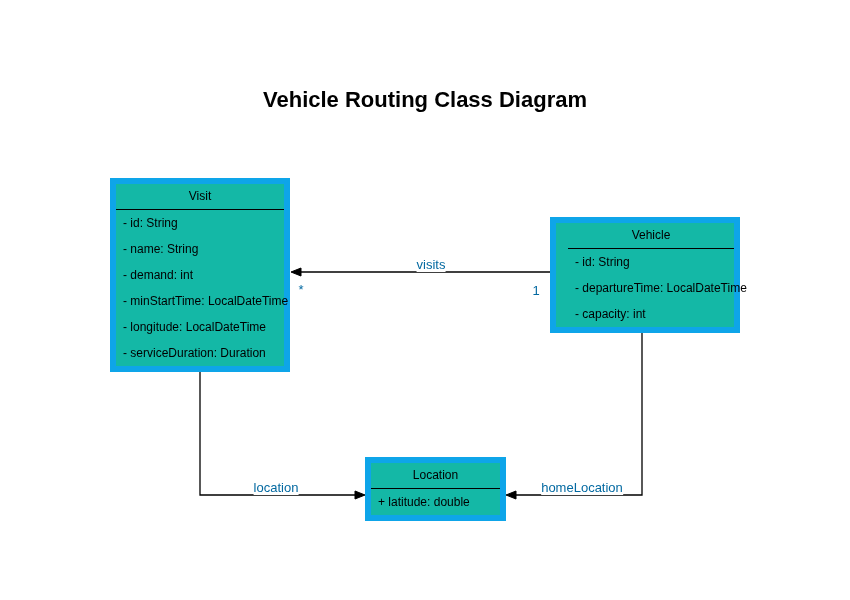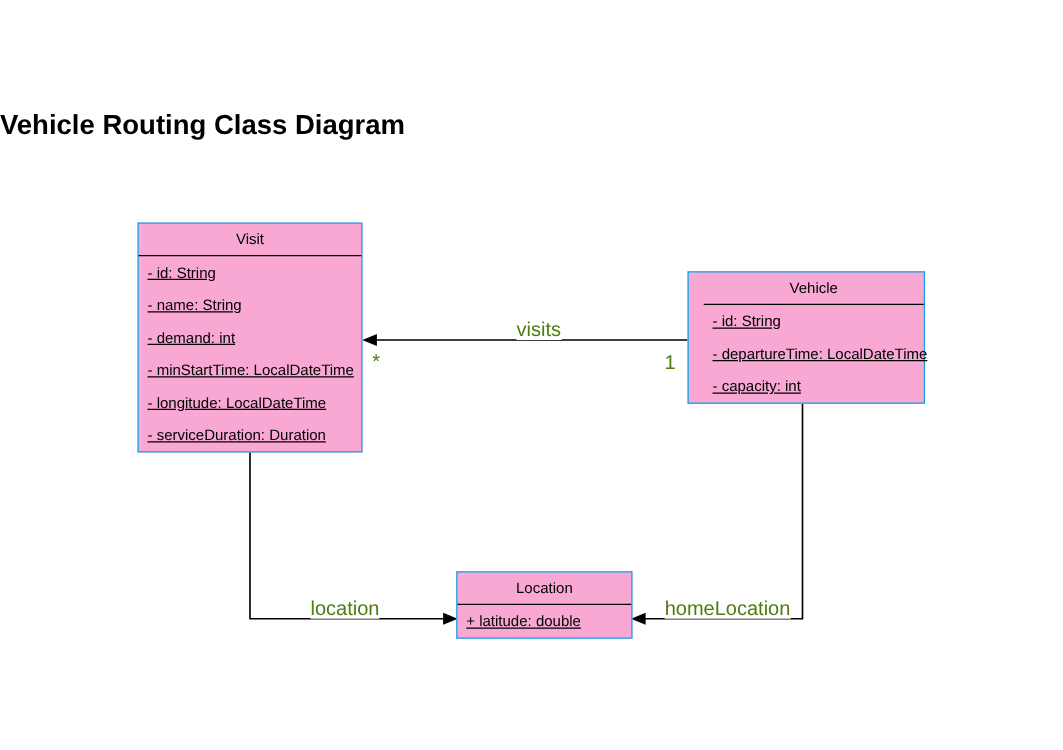--- a/index.html
+++ b/index.html
@@ -10,64 +10,63 @@
     background: #ffffff;
     font-family: "Liberation Sans", sans-serif;
     overflow: hidden;
   }
   .diagram-title {
     position: absolute;
     top: 87px;
     left: 0;
     width: 850px;
     margin: 0;
-    text-align: left;
+    text-align: center;
     font-size: 22px;
     line-height: 26px;
     font-weight: bold;
     color: #000000;
   }
   .edges-layer {
     position: absolute;
     top: 0;
     left: 0;
     width: 850px;
     height: 600px;
   }
   .edges-layer path { fill: none; stroke: #000000; stroke-width: 1.3; }
   .edges-layer polygon { fill: #000000; stroke: #000000; stroke-width: 1; }
   .class-box {
     position: absolute;
     box-sizing: border-box;
-    background: #f9a8d4;
-    border: 1px solid #0ea5e9;
+    background: #14b8a6;
+    border: 6px solid #0ea5e9;
   }
   .class-title {
     height: 25px;
     line-height: 25px;
     text-align: center;
     font-size: 12px;
     color: #000000;
     border-bottom: 1px solid #000000;
     white-space: nowrap;
   }
   .class-attr {
     height: 26px;
     line-height: 26px;
     font-size: 12px;
     color: #000000;
     padding-left: 7px;
     white-space: nowrap;
-    text-decoration: underline;
   }
   .edge-label, .mult-label {
     position: absolute;
-    font-size: 16px;
+    font-size: 13px;
     line-height: 14px;
-    color: #4d7c0f;
+    color: #0369a1;
     white-space: nowrap;
     transform: translateX(-50%);
     background: #ffffff;
   }
   .box-visit    { left: 110px; top: 178px; width: 180px; }
   .box-vehicle  { left: 550px; top: 217px; width: 190px; padding-left: 12px; }
   .box-location { left: 365px; top: 457px; width: 141px; }
   .lbl-visits       { left: 431px; top: 258px; }
   .lbl-visits-star  { left: 301px; top: 283px; }
   .lbl-visits-one   { left: 536px; top: 284px; }

